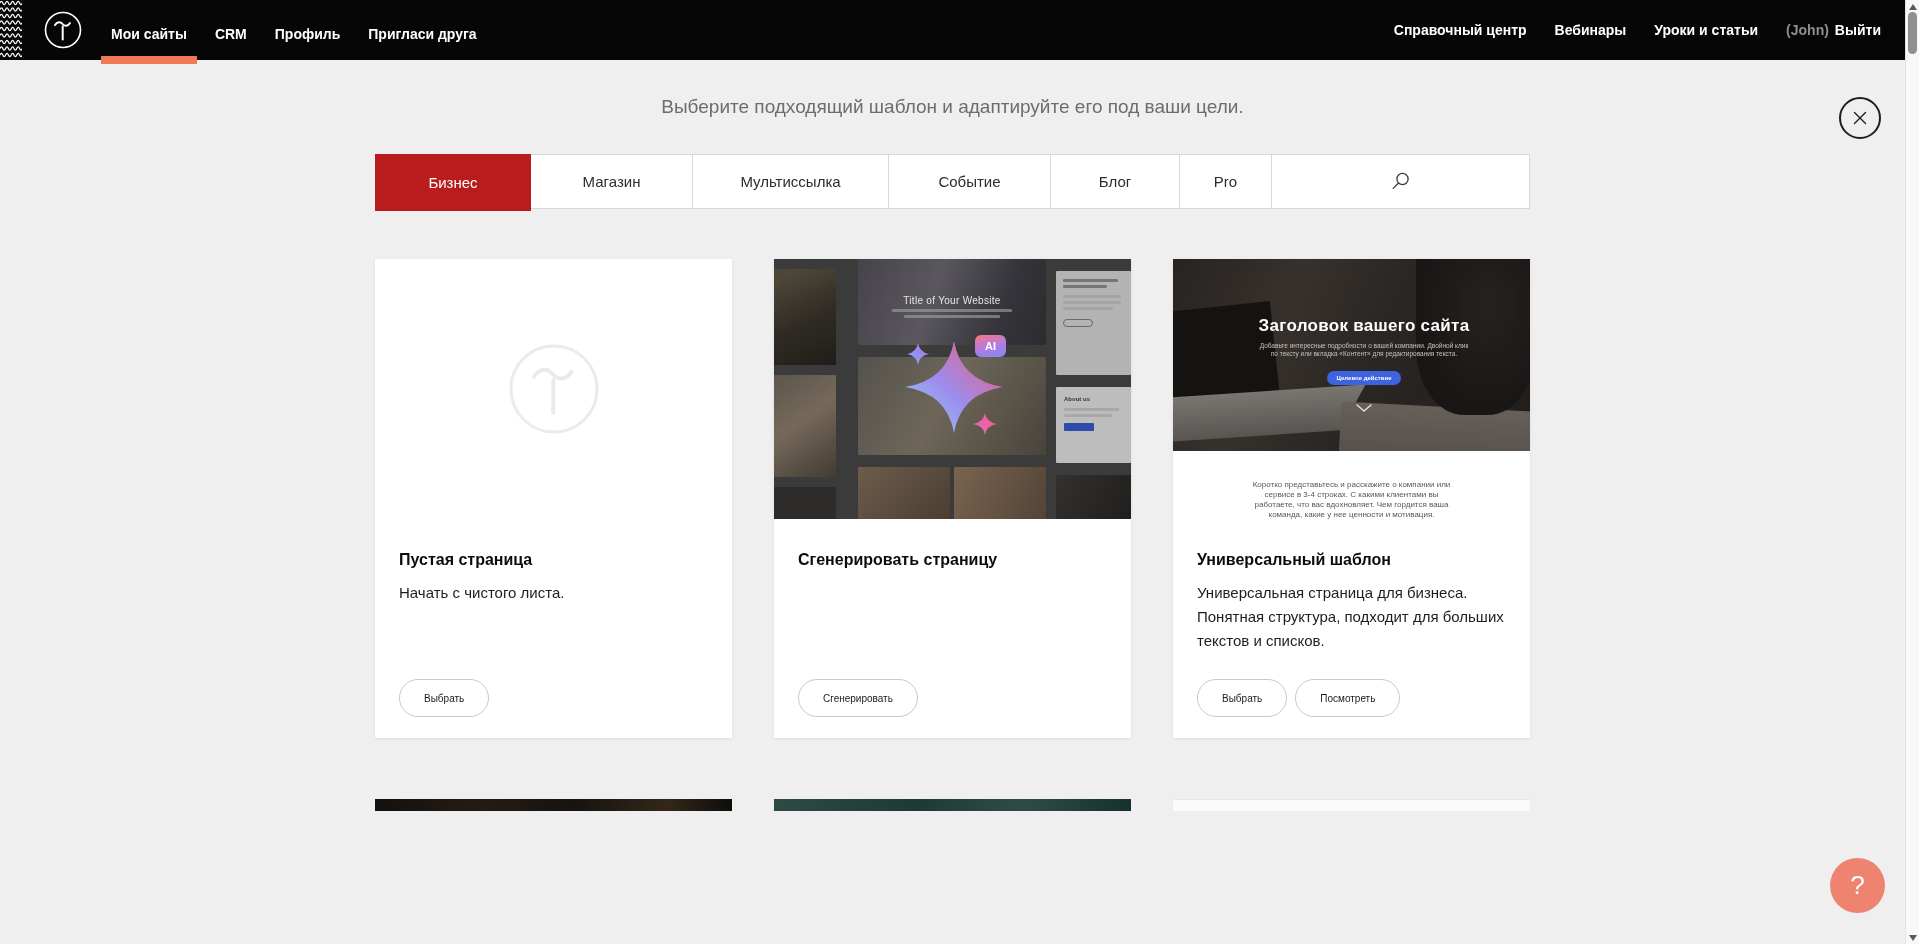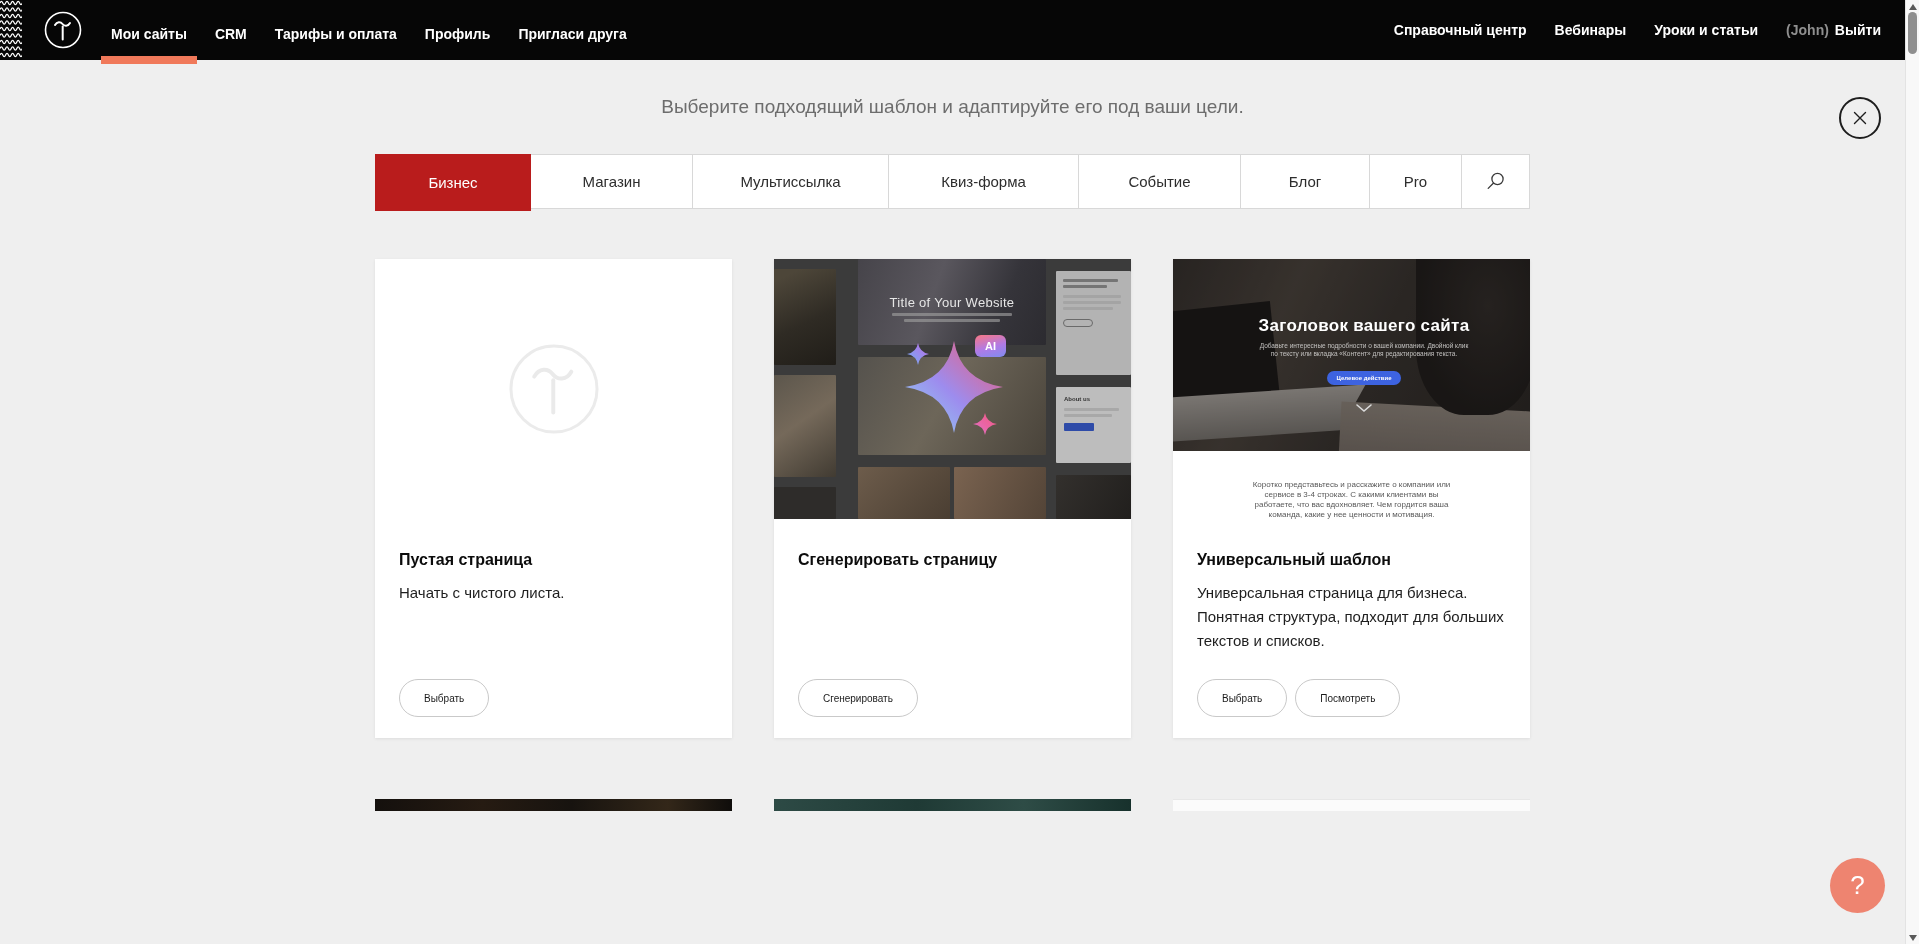--- a/index.html
+++ b/index.html
@@ -45,21 +45,21 @@
 
   
   .card-img.blank { background:#fff; display:flex; align-items:center; justify-content:center; }
 
   
   .card-img.ai { background:#3b3b3b; }
   .tile { position:absolute; background:#4c4c4c; border-radius:1px; }
   .mini-line { height:3px; background:#9c9c9c; border-radius:1px; margin:3px auto 0; opacity:.65; }
   .mini-line.dark { background:#555; }
   .t-c-top { left:84px; top:0; width:188px; height:86px; background:linear-gradient(110deg,#46444a,#5a575e 40%,#35343a 75%,#2c2b30); text-align:center; }
-  .t-c-top .site-title { margin-top:36px; font-size:13px; color:#e6e6e6; letter-spacing:.3px; }
+  .t-c-top .site-title { margin-top:36px; font-size:10px; color:#e6e6e6; letter-spacing:.3px; }
   .t-l1 { left:0; top:10px; width:62px; height:96px; background:linear-gradient(155deg,#4d4639 10%,#2f2b24 55%,#201d18); }
   .t-l2 { left:0; top:116px; width:62px; height:102px; background:linear-gradient(145deg,#5c564c,#75695a 45%,#413b32); }
   .t-l3 { left:0; top:228px; width:62px; height:32px; background:#2e2c2a; }
   .t-c-mid { left:84px; top:98px; width:188px; height:98px; background:linear-gradient(120deg,#55524d,#6d6659 45%,#49433a); }
   .t-c-bot-a { left:84px; top:208px; width:92px; height:52px; background:linear-gradient(135deg,#6d5c4b,#4a3e32); }
   .t-c-bot-b { left:180px; top:208px; width:92px; height:52px; background:linear-gradient(115deg,#7a6350,#534437); }
   .t-r1 { left:282px; top:12px; width:75px; height:104px; background:#b3b3b3; padding:8px 7px; }
   .t-r2 { left:282px; top:128px; width:75px; height:76px; background:#bdbdbd; padding:9px 8px; }
   .t-r2 .about { font-size:6px; font-weight:bold; color:#333; }
   .t-r2 .mini-btn { width:30px; height:8px; background:#2e4ba8; margin-top:6px; border-radius:1px; }
@@ -126,23 +126,20 @@
     </svg>
   </div>
   <nav class="nav-left">
     <a class="nav-item active">
         <span>Мои сайты</span>
       </a>
     <a class="nav-item">
         <span>CRM</span>
       </a>
     <a class="nav-item">
-        <span>Тарифы и оплата</span>
-      </a>
-    <a class="nav-item">
         <span>Профиль</span>
       </a>
     <a class="nav-item">
         <span>Пригласи друга</span>
       </a>
   </nav>
   <nav class="nav-right">
     <a class="nav-item">
         <span>Справочный центр</span>
       </a>
@@ -167,21 +164,20 @@
   </span>
 </button>
 
 <main>
   <p class="subtitle">Выберите подходящий шаблон и адаптируйте его под ваши цели.</p>
 
   <div class="tabs">
     <button class="tab t0 active">Бизнес</button>
     <button class="tab t1">Магазин</button>
     <button class="tab t2">Мультиссылка</button>
-    <button class="tab t3">Квиз-форма</button>
     <button class="tab t4">Событие</button>
     <button class="tab t5">Блог</button>
     <button class="tab t6">Pro</button>
     <button class="tab t7">
       <span style="display:flex;">
         <svg width="21" height="21" viewBox="0 0 21 21" fill="none">
           <circle cx="12.5" cy="8" r="5.6" stroke="#3a3a3a" stroke-width="1.3"></circle>
           <path d="M8.3,12.3 L3.2,17.4" stroke="#3a3a3a" stroke-width="1.3" stroke-linecap="round"></path>
         </svg>
       </span>

